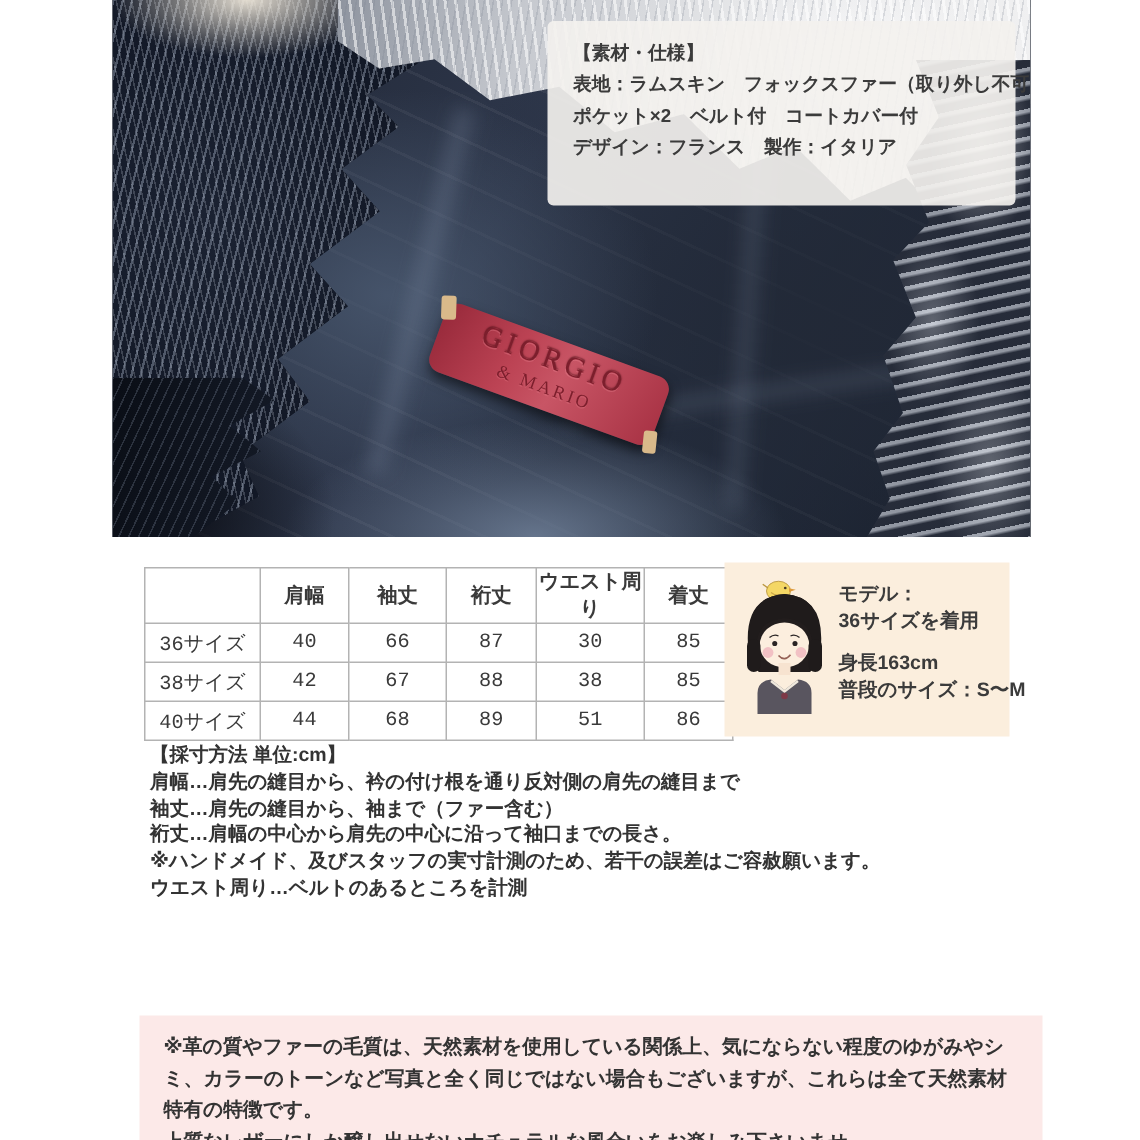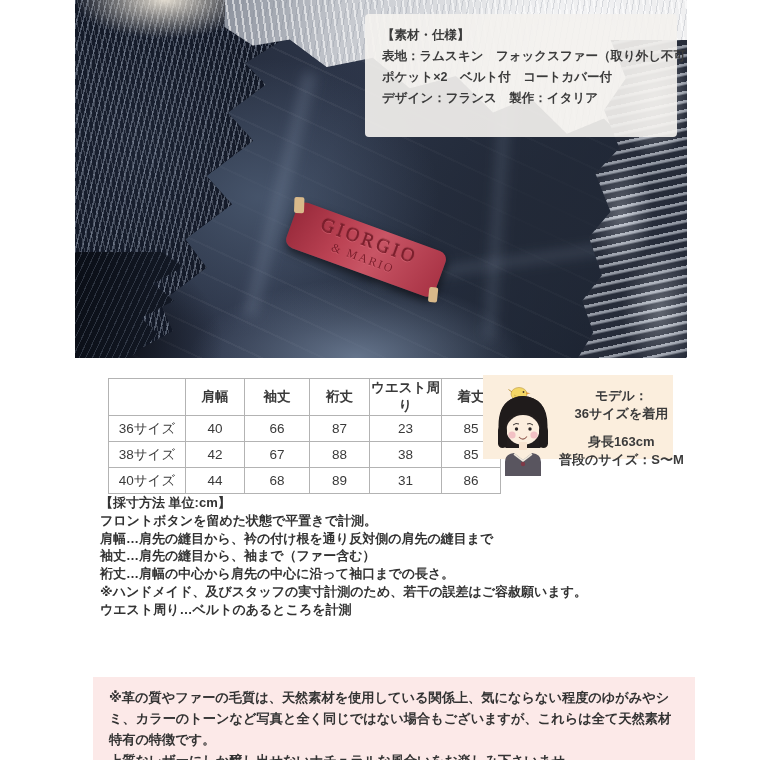--- a/index.html
+++ b/index.html
@@ -63,29 +63,29 @@
     color:#7c1e2c;text-shadow:0 1px 0 rgba(255,160,170,.2);margin-top:0;}
   .stitch{position:absolute;background:#d9b98a;}
   .stitch.left{left:-4px;top:-3px;width:10px;height:16px;transform:rotate(-18deg);border-radius:2px;}
   .stitch.right{right:-4px;bottom:-3px;width:9px;height:15px;transform:rotate(-14deg);border-radius:2px;}
 
   .spec-box{position:absolute;left:290px;top:14px;width:312px;height:123px;box-sizing:border-box;
     background:rgba(243,241,238,.92);border-radius:4px;padding:11px 14px 0 17px;
     font-size:12.5px;font-weight:bold;color:#3b3b3b;line-height:21px;white-space:nowrap;}
 
   
-  .size-table{position:absolute;left:108px;top:378px;border-collapse:collapse;table-layout:fixed;border-radius:29px;}
+  .size-table{position:absolute;left:96px;top:378px;border-collapse:collapse;table-layout:fixed;border-radius:29px;}
   .size-table th,.size-table td{border:1px solid #b3b3b3;text-align:center;vertical-align:middle;
     font-size:13.5px;color:#3a3a3a;padding:0;}
   .size-table th{height:28px;font-weight:bold;}
-  .size-table td{height:25px;font-weight:normal;}
+  .size-table td{height:25px;font-weight:normal;font-family:Liberation Mono, monospace;}
   .c0{width:76px;}.c1{width:58px;}.c2{width:64px;}.c3{width:59px;margin-top:12px;}.c4{width:71px;}.c5{width:58px;}
 
   
-  .model-box{position:absolute;left:483px;top:375px;width:190px;height:84px;background:#fbeedd;text-align:center;}
+  .model-box{position:absolute;left:483px;top:375px;width:190px;height:116px;background:#fbeedd;}
   .model-illustration{position:absolute;left:9px;top:9px;width:62px;height:92px;}
   .model-text{position:absolute;left:76px;top:12px;font-size:13px;font-weight:bold;color:#3b3b3b;line-height:18px;white-space:nowrap;}
   .model-text .gap{height:10px;}
 
   
   .measure{position:absolute;left:100px;top:494px;font-size:13px;font-weight:bold;color:#333;line-height:17.8px;white-space:nowrap;}
 
   
   .cleaning{position:absolute;left:93px;top:643px;font-size:15.5px;font-weight:bold;color:#e8478b;letter-spacing:1px;}
   .notice-box{position:absolute;left:93px;top:677px;width:602px;box-sizing:border-box;background:#fce9e8;
@@ -129,37 +129,37 @@
       <th class="c2">袖丈</th>
       <th class="c3">裄丈</th>
       <th class="c4">ウエスト周り</th>
       <th class="c5">着丈</th>
     </tr>
     <tr>
       <td>36サイズ</td>
       <td>40</td>
       <td>66</td>
       <td>87</td>
-      <td>23</td>
+      <td>30</td>
       <td>85</td>
     </tr>
     <tr>
       <td>38サイズ</td>
       <td>42</td>
       <td>67</td>
       <td>88</td>
       <td>38</td>
       <td>85</td>
     </tr>
     <tr>
       <td>40サイズ</td>
       <td>44</td>
       <td>68</td>
       <td>89</td>
-      <td>31</td>
+      <td>51</td>
       <td>86</td>
     </tr>
   </tbody>
     </table>
 
   <div class="model-box">
     <svg class="model-illustration" viewBox="0 0 62 92">
       <g>
         <ellipse cx="27" cy="10" rx="8" ry="6.5" fill="#f4d765" stroke="#bb973f" stroke-width="0.6"></ellipse>
         <path d="M20,8 l-3.5,-2.5" stroke="#bb973f" stroke-width="1" fill="none"></path>
@@ -192,21 +192,20 @@
       <div>モデル：</div>
       <div>36サイズを着用</div>
       <div class="gap"></div>
       <div>身長163cm</div>
       <div>普段のサイズ：S〜M</div>
     </div>
   </div>
 
   <div class="measure">
     <div>【採寸方法 単位:cm】</div>
-    <div>フロントボタンを留めた状態で平置きで計測。</div>
     <div>肩幅…肩先の縫目から、衿の付け根を通り反対側の肩先の縫目まで</div>
     <div>袖丈…肩先の縫目から、袖まで（ファー含む）</div>
     <div>裄丈…肩幅の中心から肩先の中心に沿って袖口までの長さ。</div>
     <div>※ハンドメイド、及びスタッフの実寸計測のため、若干の誤差はご容赦願います。</div>
     <div>ウエスト周り…ベルトのあるところを計測</div>
   </div>
 
 
   <div class="notice-box">
     <span>※革の質やファーの毛質は、天然素材を使用している関係上、気にならない程度のゆがみやシミ、カラーのトーンなど写真と全く同じではない場合もございますが、これらは全て天然素材特有の特徴です。</span>

